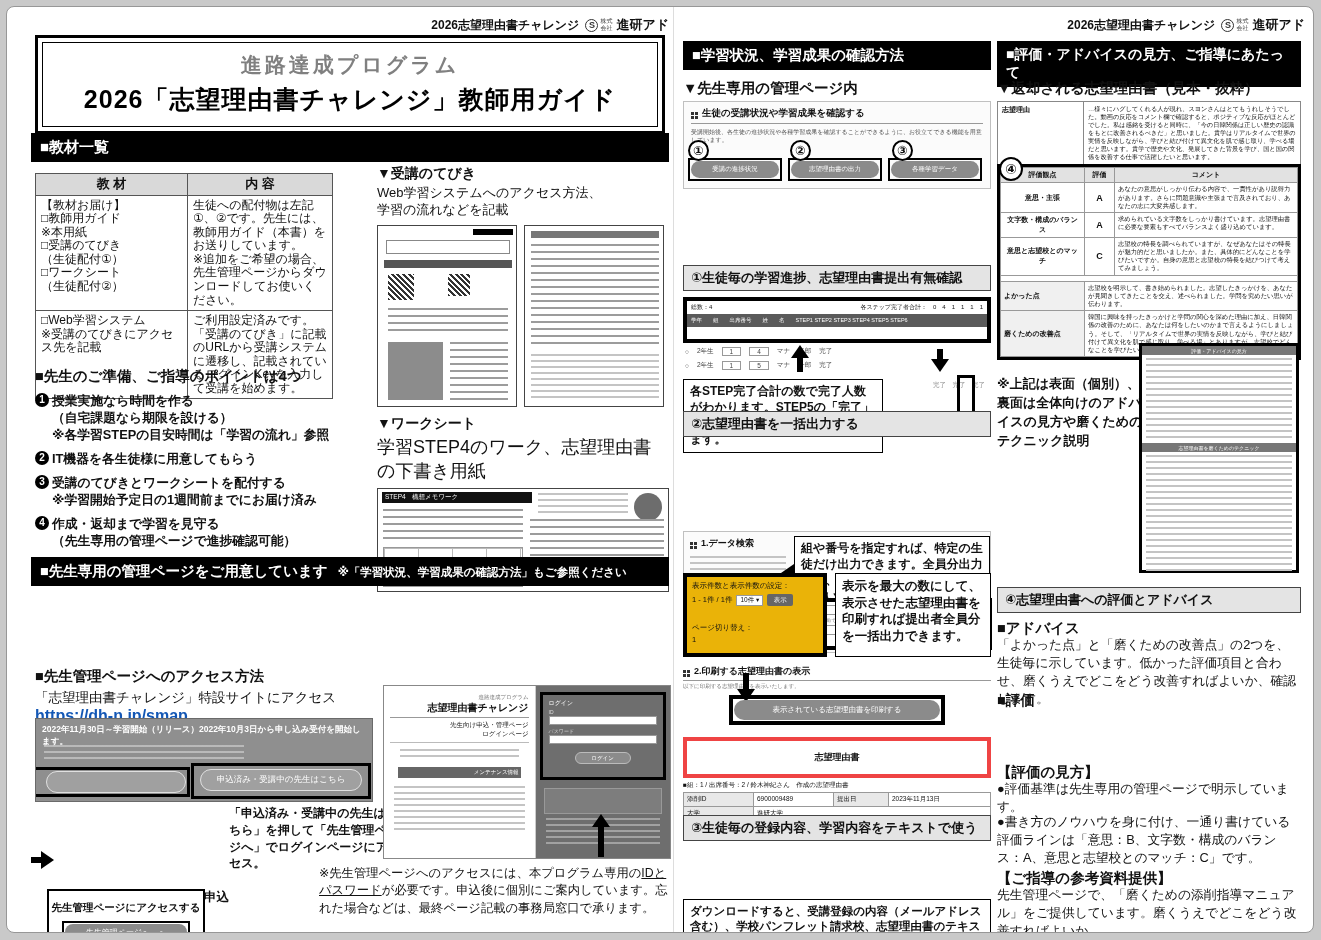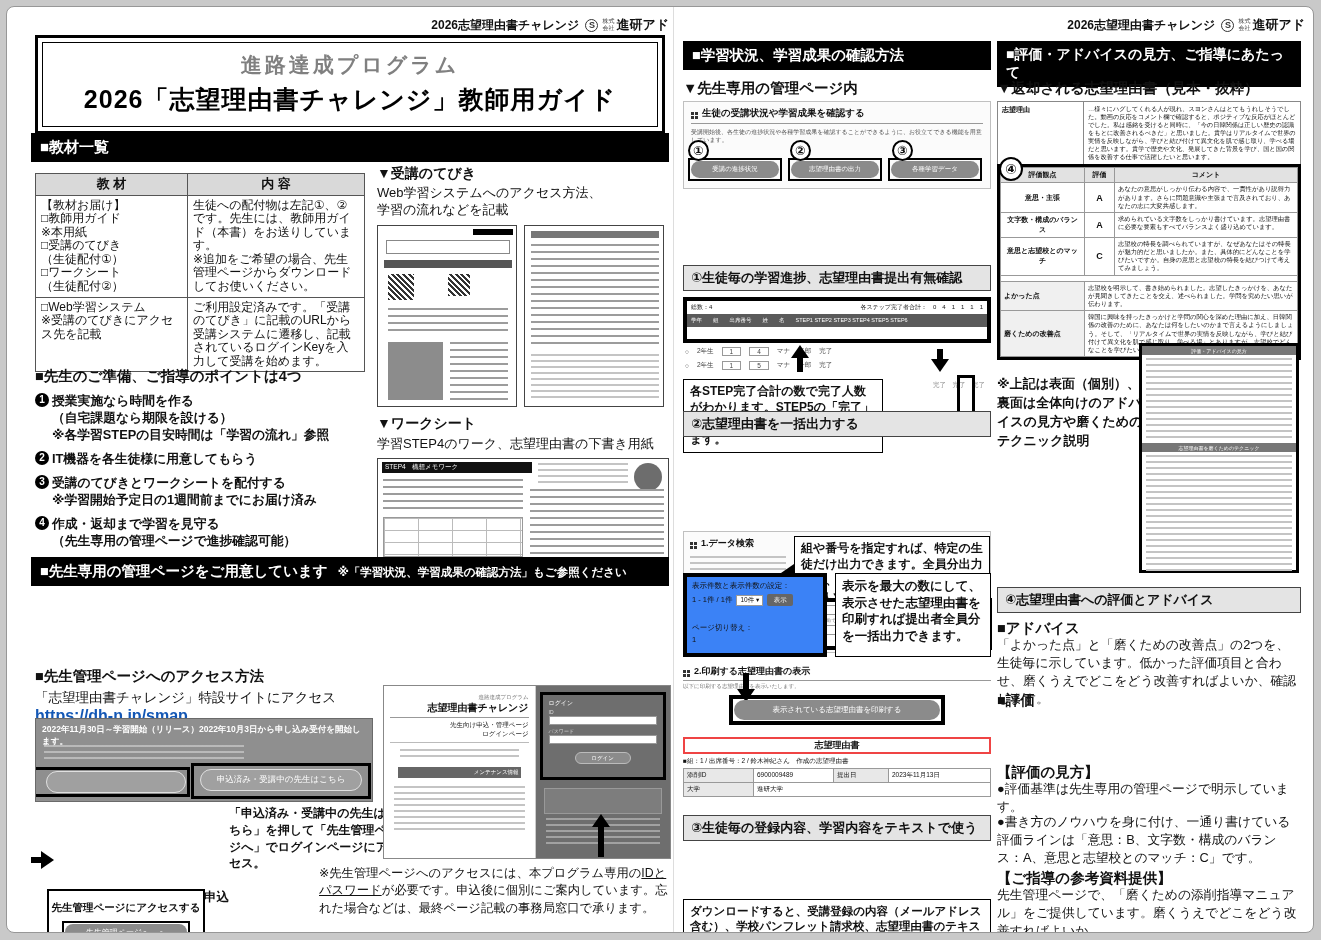--- a/index.html
+++ b/index.html
@@ -1,34 +1,34 @@
 <!DOCTYPE html>
 <html><head>
 <meta charset="utf-8">
 <style>
   *{box-sizing:border-box;margin:0;padding:0}
   body{width:1321px;height:940px;background:#c9c9c9;font-family:"Liberation Sans","DejaVu Sans",sans-serif;color:#111;position:relative}
   .sheet{position:absolute;left:6px;top:6px;width:1308px;height:927px;background:#fff;border:1px solid #979797;border-radius:8px;overflow:hidden}
   .abs{position:absolute}
   .pre{white-space:pre-line}
-  .pagehdr{position:absolute;top:9px;font-size:12px;font-weight:bold;text-align:right;display:flex;justify-content:flex-end;align-items:center;gap:6px}
+  .pagehdr{position:absolute;top:9px;font-size:12px;font-weight:bold;display:flex;justify-content:flex-end;align-items:center;gap:6px}
   .brand{display:flex;align-items:center;gap:2px;font-weight:bold;font-size:13px}
   .brand .mark{width:13px;height:13px;border:1.5px solid #333;border-radius:50%;font-size:9px;display:flex;align-items:center;justify-content:center;color:#333}
   .brand .kk{font-size:6px;width:14px;line-height:1.1;color:#444;font-weight:normal}
   .divider{position:absolute;left:666px;top:0;width:1px;height:927px;background:#ddd}
   .titlebox{border:3px solid #000;padding:4px;background:#fff}
   .titlebox .inner{border:1px solid #000;text-align:center;padding:8px 4px 10px}
   .t-program{font-size:21px;font-weight:bold;color:#808080;letter-spacing:3px}
   .t-main{font-size:25px;font-weight:bold;color:#000;margin-top:4px;letter-spacing:1px}
   .bar{background:#000;color:#fff;font-weight:bold;font-size:15px;padding:5px 9px;display:flex;align-items:baseline;gap:10px}
   .bar .note{font-size:11.5px;font-weight:bold}
   .sech{background:#e4e4e4;border:1px solid #444;font-weight:bold;font-size:13px;padding:3px 7px}
   .subhead{font-weight:bold;font-size:14.5px}
   .body13{font-size:12.8px;line-height:1.42}
-  .mtable{border-collapse:collapse;width:330px;font-size:12px}
+  .mtable{border-collapse:collapse;width:298px;font-size:12px}
   .mtable td,.mtable th{border:1.4px solid #555;vertical-align:top;padding:3px 5px;line-height:1.13}
   .mtable th{background:#d9d9d9;font-size:13px;text-align:center;padding:3px}
   .thumb{background:#fff;border:1.5px solid #444;position:relative;overflow:hidden}
   .bars{background:repeating-linear-gradient(#9c9c9c 0 2px,transparent 2px 7px)}
   .bars-lt{background:repeating-linear-gradient(#c4c4c4 0 2px,transparent 2px 6px)}
   .qr{background:repeating-linear-gradient(45deg,#333 0 2px,#fff 2px 4px)}
   .pt{position:relative;padding-left:17px;font-size:12.8px;font-weight:bold;line-height:1.33;margin-bottom:7px}
   .pt .n{position:absolute;left:0;top:1px;width:14px;height:14px;border-radius:50%;background:#000;color:#fff;font-size:10px;display:flex;align-items:center;justify-content:center}
   .feat{font-size:12.8px;line-height:1.55}
   .link{color:#1357b5;text-decoration:underline;font-size:16px;font-weight:bold}
@@ -129,21 +129,21 @@
           <div class="abs" style="left:10px;top:116px;width:55px;height:58px;background:#8c8c8c"></div>
           <div class="bars abs" style="left:72px;top:116px;width:58px;height:58px"></div>
         </div>
         <div class="thumb" style="width:140px;height:182px">
           <div class="abs" style="left:6px;top:5px;width:128px;height:7px;background:#777"></div>
           <div class="bars abs" style="left:6px;top:18px;width:128px;height:104px"></div>
           <div class="bars-lt abs" style="left:6px;top:128px;width:128px;height:46px"></div>
         </div>
       </div>
       <div class="subhead" style="font-size:14px;margin-top:8px">▼ワークシート</div>
-      <div style="font-size:13px;margin:2px 0 5px">学習STEP4のワーク、志望理由書の下書き用紙</div>
+      <div style="font-size:18px;margin:2px 0 5px">学習STEP4のワーク、志望理由書の下書き用紙</div>
       <div class="thumb" style="width:292px;height:104px">
         <div class="abs" style="left:4px;top:3px;width:150px;height:11px;background:#111;color:#fff;font-size:6.5px;padding:1px 3px;white-space:nowrap">STEP4　構想メモワーク</div>
         <div class="bars-lt abs" style="left:160px;top:4px;width:90px;height:20px"></div>
         <div class="abs" style="right:6px;top:4px;width:28px;height:28px;border-radius:50%;background:#6d6d6d"></div>
         <div class="bars abs" style="left:5px;top:20px;width:140px;height:34px"></div>
         <div class="abs" style="left:5px;top:58px;width:140px;height:40px;border:1px solid #999;background:repeating-linear-gradient(90deg,#bbb 0 1px,transparent 1px 34px),repeating-linear-gradient(#bbb 0 1px,transparent 1px 12px)"></div>
         <div class="bars abs" style="left:152px;top:30px;width:134px;height:68px"></div>
       </div>
     </div>
 
@@ -322,21 +322,21 @@
           </div>
         <div style="font-size:5px;color:#888;margin:2px 0 2px 13px">※全角と半角は区別して検索します。全角の場合は全角で検索をしてください。</div>
         <div style="display:flex;align-items:center;gap:5px">
             <span style="font-size:7px;width:8px">番</span>
             <div class="input" style="flex:1;height:10px"></div>
           </div>
       </div>
     </div>
 
     <div class="abs" style="left:0;top:566px;width:308px;height:86px">
-      <div class="hl abs" style="left:0;top:0;width:144px;height:84px;background:#3b82f6;padding:4px 5px;font-size:7.5px">
+      <div class="hl abs" style="left:0;top:0;width:144px;height:84px;background:#eab308;padding:4px 5px;font-size:7.5px">
         <div>表示件数と表示件数の設定：</div>
         <div style="display:flex;align-items:center;gap:4px;margin-top:3px">
           <span>1 - 1件 / 1件</span>
           <span class="input" style="padding:0 3px;font-size:6.5px"><span>10件</span> ▾</span>
           <span class="gbtn" style="width:26px;height:12px;font-size:6.5px;border-radius:2px;background:#666">表示</span>
         </div>
         <div style="margin-top:17px">ページ切り替え：</div>
         <div style="margin-top:2px">1</div>
       </div>
       <div class="callout abs" style="left:152px;top:0;width:156px;height:84px;font-size:12.5px">表示を最大の数にして、表示させた志望理由書を印刷すれば提出者全員分を一括出力できます。</div>
@@ -348,21 +348,21 @@
       <div class="abs" style="left:54px;top:8px">
           <div class="stem-v" style="height:16px"></div>
           <div class="tri-down"></div>
         </div>
       <div class="hl abs" style="left:46px;top:30px;width:216px;height:30px">
         <div class="gbtn" style="height:20px;font-size:7.5px;margin:1px;border-radius:11px">表示されている志望理由書を印刷する</div>
       </div>
     </div>
 
     <div class="abs" style="left:0;top:730px;width:308px">
-      <div style="border:2px solid #ef4444;text-align:center;font-size:9px;font-weight:bold;padding:0">志望理由書</div>
+      <div style="border:4px solid #ef4444;text-align:center;font-size:9px;font-weight:bold;padding:10px">志望理由書</div>
       <div style="font-size:6.5px;margin:3px 0 2px">■組：1 / 出席番号：2 / 鈴木神紀さん　作成の志望理由書</div>
       <table class="etable" style="font-size:6.5px">
         <tbody>
             <tr>
           <td style="background:#e8e8e8;width:70px">添削ID</td>
           <td style="width:80px">6900009489</td>
           <td style="background:#e8e8e8;width:55px">提出日</td>
           <td>2023年11月13日</td>
         </tr>
         <tr>

